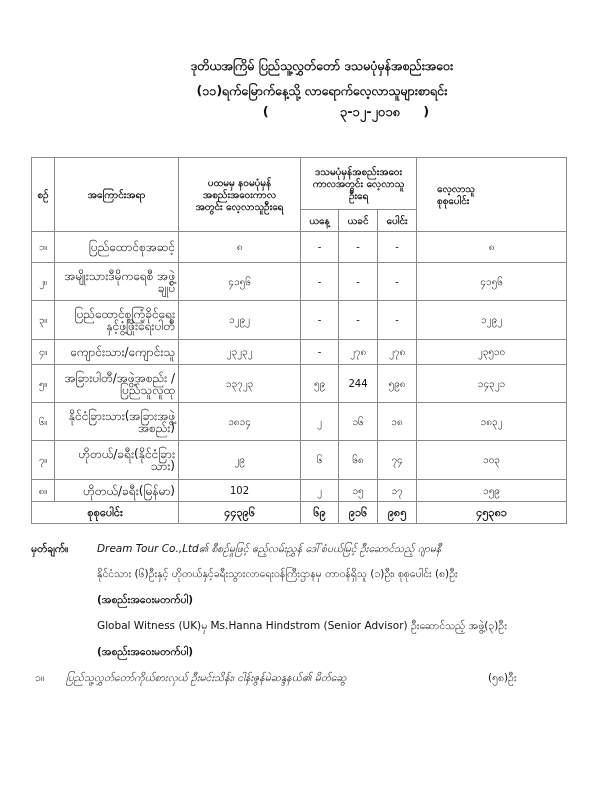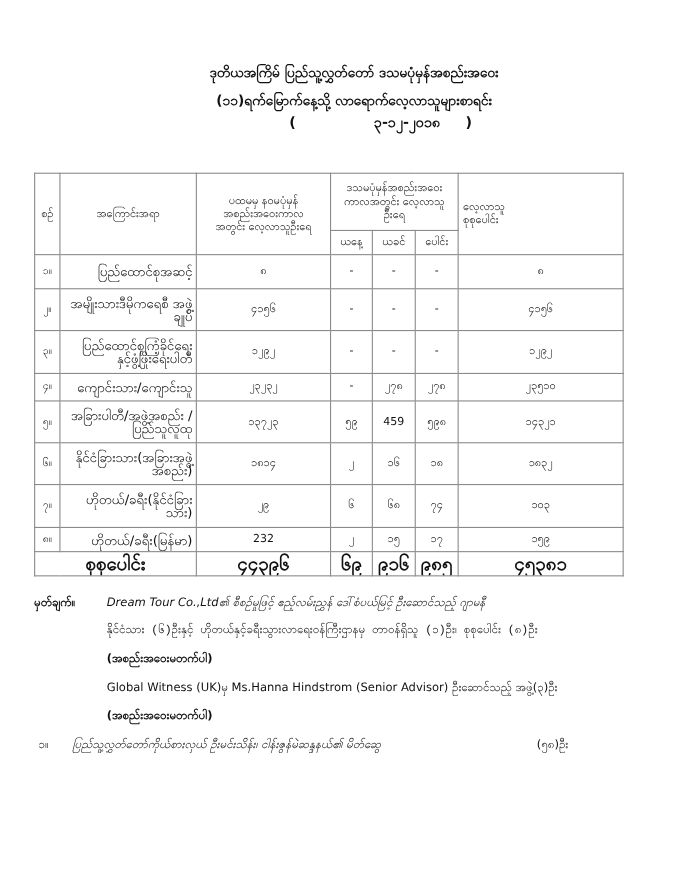--- a/index.html
+++ b/index.html
@@ -10,24 +10,24 @@
   #t1 { top: 58px; }
   #t2 { top: 83px; }
   #t3 { top: 104px; font-size: 13px; padding-left: 24px; }
   #t3 .br { display: inline-block; width: 62px; }
 
   table.main { position: absolute; left: 31px; top: 157px; width: 535px;
                border-collapse: collapse; table-layout: fixed; font-size: 10px; }
   table.main td, table.main th { border: 1.3px solid #8a8a8a; padding: 0 3px;
                text-align: center; vertical-align: middle; font-weight: normal;
                line-height: 12px; overflow: hidden; }
-  table.main th { font-weight: normal; font-size: 10px; }
+  table.main th { font-weight: bold; font-size: 10px; }
   table.main td.desc { text-align: right; font-size: 12px; }
   table.main td.sn { font-size: 9.5px; }
-  table.main tr.total td { font-weight: bold; font-size: 17px; }
+  table.main tr.total td { font-weight: bold; font-size: 11px; }
   .hdr-sub { font-size: 9.5px; }
 
   .notes { position: absolute; left: 0; top: 0; width: 612px; font-size: 10.5px; }
   .note-line { position: absolute; white-space: nowrap; line-height: 14px; }
   .bold { font-weight: bold; }
 </style>
 </head>
 <body>
 
 <div class="title" id="t1">ဒုတိယအကြိမ် ပြည်သူ့လွှတ်တော် ဒသမပုံမှန်အစည်းအဝေး</div>
@@ -49,21 +49,21 @@
       <col style="width:39px">
       <col style="width:39px">
       <col style="width:150px">
   </colgroup>
   <tbody>
       <tr style="height:52px">
     <th rowspan="2">စဉ်</th>
     <th rowspan="2">အကြောင်းအရာ</th>
     <th rowspan="2" style="padding:0 14px">ပထမမှ နဝမပုံမှန် အစည်းအဝေးကာလအတွင်း လေ့လာသူဦးရေ</th>
     <th colspan="3" style="padding:0 6px">ဒသမပုံမှန်အစည်းအဝေး ကာလအတွင်း လေ့လာသူဦးရေ</th>
-    <th rowspan="2" style="text-align:left;padding-left:4px;padding-right:92px">လေ့လာသူ စုစုပေါင်း</th>
+    <th rowspan="2" style="text-align:left;padding-left:20px;padding-right:92px">လေ့လာသူ စုစုပေါင်း</th>
   </tr>
   <tr style="height:22px">
     <th class="hdr-sub">ယနေ့</th>
     <th class="hdr-sub">ယခင်</th>
     <th class="hdr-sub">ပေါင်း</th>
   </tr>
 
   <tr style="height:31px">
     <td class="sn">၁။</td>
     <td class="desc">ပြည်ထောင်စုအဆင့်</td>
@@ -98,21 +98,21 @@
     <td>-</td>
     <td>၂၇၈</td>
     <td>၂၇၈</td>
     <td>၂၃၅၁၀</td>
   </tr>
   <tr style="height:38px">
     <td class="sn">၅။</td>
     <td class="desc">အခြားပါတီ/အဖွဲ့အစည်း / ပြည်သူလူထု</td>
     <td>၁၃၇၂၃</td>
     <td>၅၉</td>
-    <td>459</td>
+    <td>244</td>
     <td>၅၉၈</td>
     <td>၁၄၃၂၁</td>
   </tr>
   <tr style="height:38px">
     <td class="sn">၆။</td>
     <td class="desc">နိုင်ငံခြားသား(အခြားအဖွဲ့ အစည်း)</td>
     <td>၁၈၁၄</td>
     <td>၂</td>
     <td>၁၆</td>
     <td>၁၈</td>
@@ -123,40 +123,40 @@
     <td class="desc">ဟိုတယ်/ခရီး(နိုင်ငံခြား သား)</td>
     <td>၂၉</td>
     <td>၆</td>
     <td>၆၈</td>
     <td>၇၄</td>
     <td>၁၀၃</td>
   </tr>
   <tr style="height:22px">
     <td class="sn">၈။</td>
     <td class="desc">ဟိုတယ်/ခရီး(မြန်မာ)</td>
-    <td>232</td>
+    <td>102</td>
     <td>၂</td>
     <td>၁၅</td>
     <td>၁၇</td>
     <td>၁၅၉</td>
   </tr>
   <tr class="total" style="height:22px">
     <td colspan="2">စုစုပေါင်း</td>
     <td>၄၄၃၉၆</td>
     <td>၆၉</td>
     <td>၉၁၆</td>
     <td>၉၈၅</td>
     <td>၄၅၃၈၁</td>
   </tr>
 </tbody>
   </table>
 
 <div class="notes">
   <div class="note-line bold" style="left:31px; top:541px;">မှတ်ချက်။</div>
   <div class="note-line" style="left:97px; top:541px;font-style:italic;">Dream Tour Co.,Ltd၏ စီစဉ်မှုဖြင့် ဧည့်လမ်းညွှန် ဒေါ်စံပယ်မြင့် ဦးဆောင်သည့် ဂျာမနီ</div>
-  <div class="note-line" style="left:97px; top:566px;font-family:Liberation Mono, monospace;">နိုင်ငံသား (၆)ဦးနှင့် ဟိုတယ်နှင့်ခရီးသွားလာရေးဝန်ကြီးဌာနမှ တာဝန်ရှိသူ (၁)ဦး၊ စုစုပေါင်း (၈)ဦး</div>
+  <div class="note-line" style="left:97px; top:566px;">နိုင်ငံသား (၆)ဦးနှင့် ဟိုတယ်နှင့်ခရီးသွားလာရေးဝန်ကြီးဌာနမှ တာဝန်ရှိသူ (၁)ဦး၊ စုစုပေါင်း (၈)ဦး</div>
   <div class="note-line bold" style="left:97px; top:592px;">(အစည်းအဝေးမတက်ပါ)</div>
   <div class="note-line" style="left:97px; top:618px;">Global Witness (UK)မှ Ms.Hanna Hindstrom (Senior Advisor) ဦးဆောင်သည့် အဖွဲ့(၃)ဦး</div>
   <div class="note-line bold" style="left:97px; top:644px;">(အစည်းအဝေးမတက်ပါ)</div>
   <div class="note-line" style="left:35px; top:670px;">၁။</div>
   <div class="note-line" style="left:66px; top:670px;font-style:italic;">ပြည်သူ့လွှတ်တော်ကိုယ်စားလှယ် ဦးမင်းသိန်း၊ ငါန်းဇွန်မဲဆန္ဒနယ်၏ မိတ်ဆွေ</div>
   <div class="note-line" style="left:488px; top:670px;">(၅၈)ဦး</div>
 </div>
 
 </body></html>

